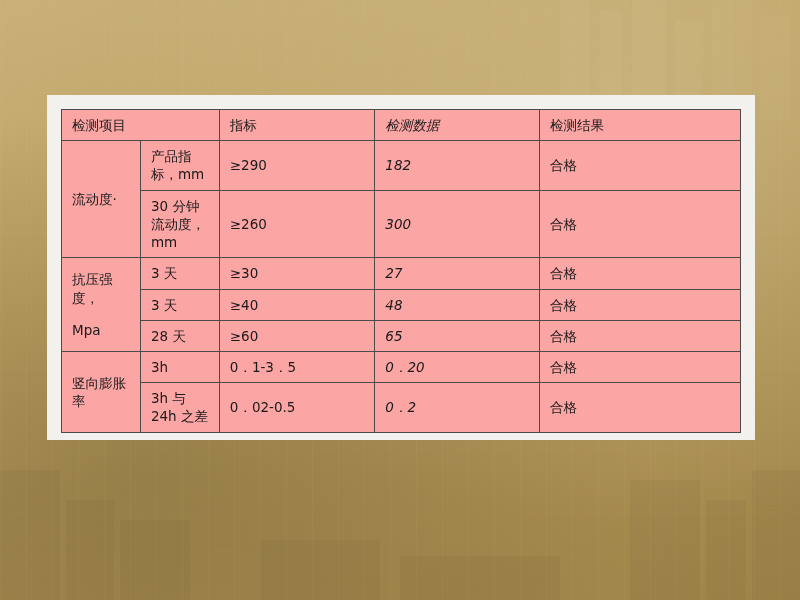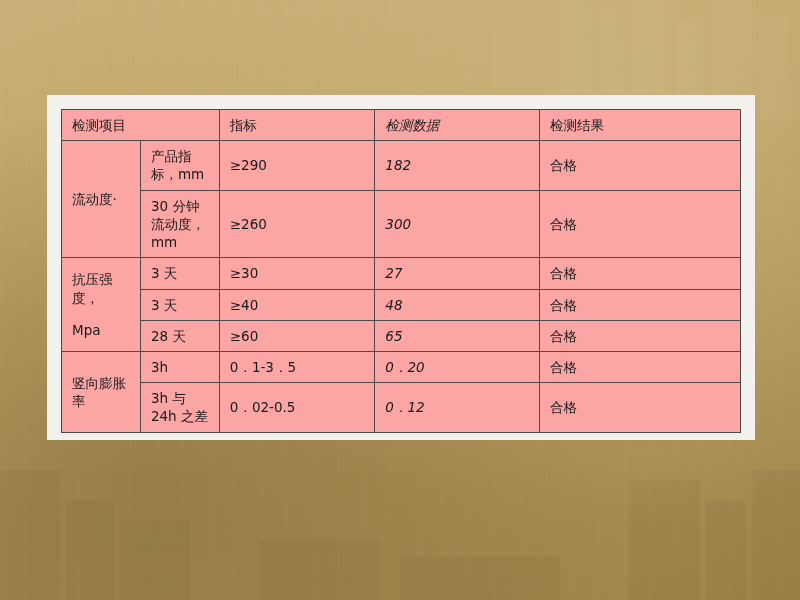--- a/index.html
+++ b/index.html
@@ -169,19 +169,19 @@
         <tr>
           <td class="col-a" rowspan="2">竖向膨胀率</td>
           <td class="col-b">3h</td>
           <td class="col-c">0．1-3．5</td>
           <td class="col-d">0．20</td>
           <td class="col-e">合格</td>
         </tr>
         <tr>
           <td class="col-b">3h 与 24h 之差</td>
           <td class="col-c">0．02-0.5</td>
-          <td class="col-d">0．12</td>
+          <td class="col-d">0．2</td>
           <td class="col-e">合格</td>
         </tr>
       </tbody>
     </table>
   </div>
 </div>
 
 </body></html>

